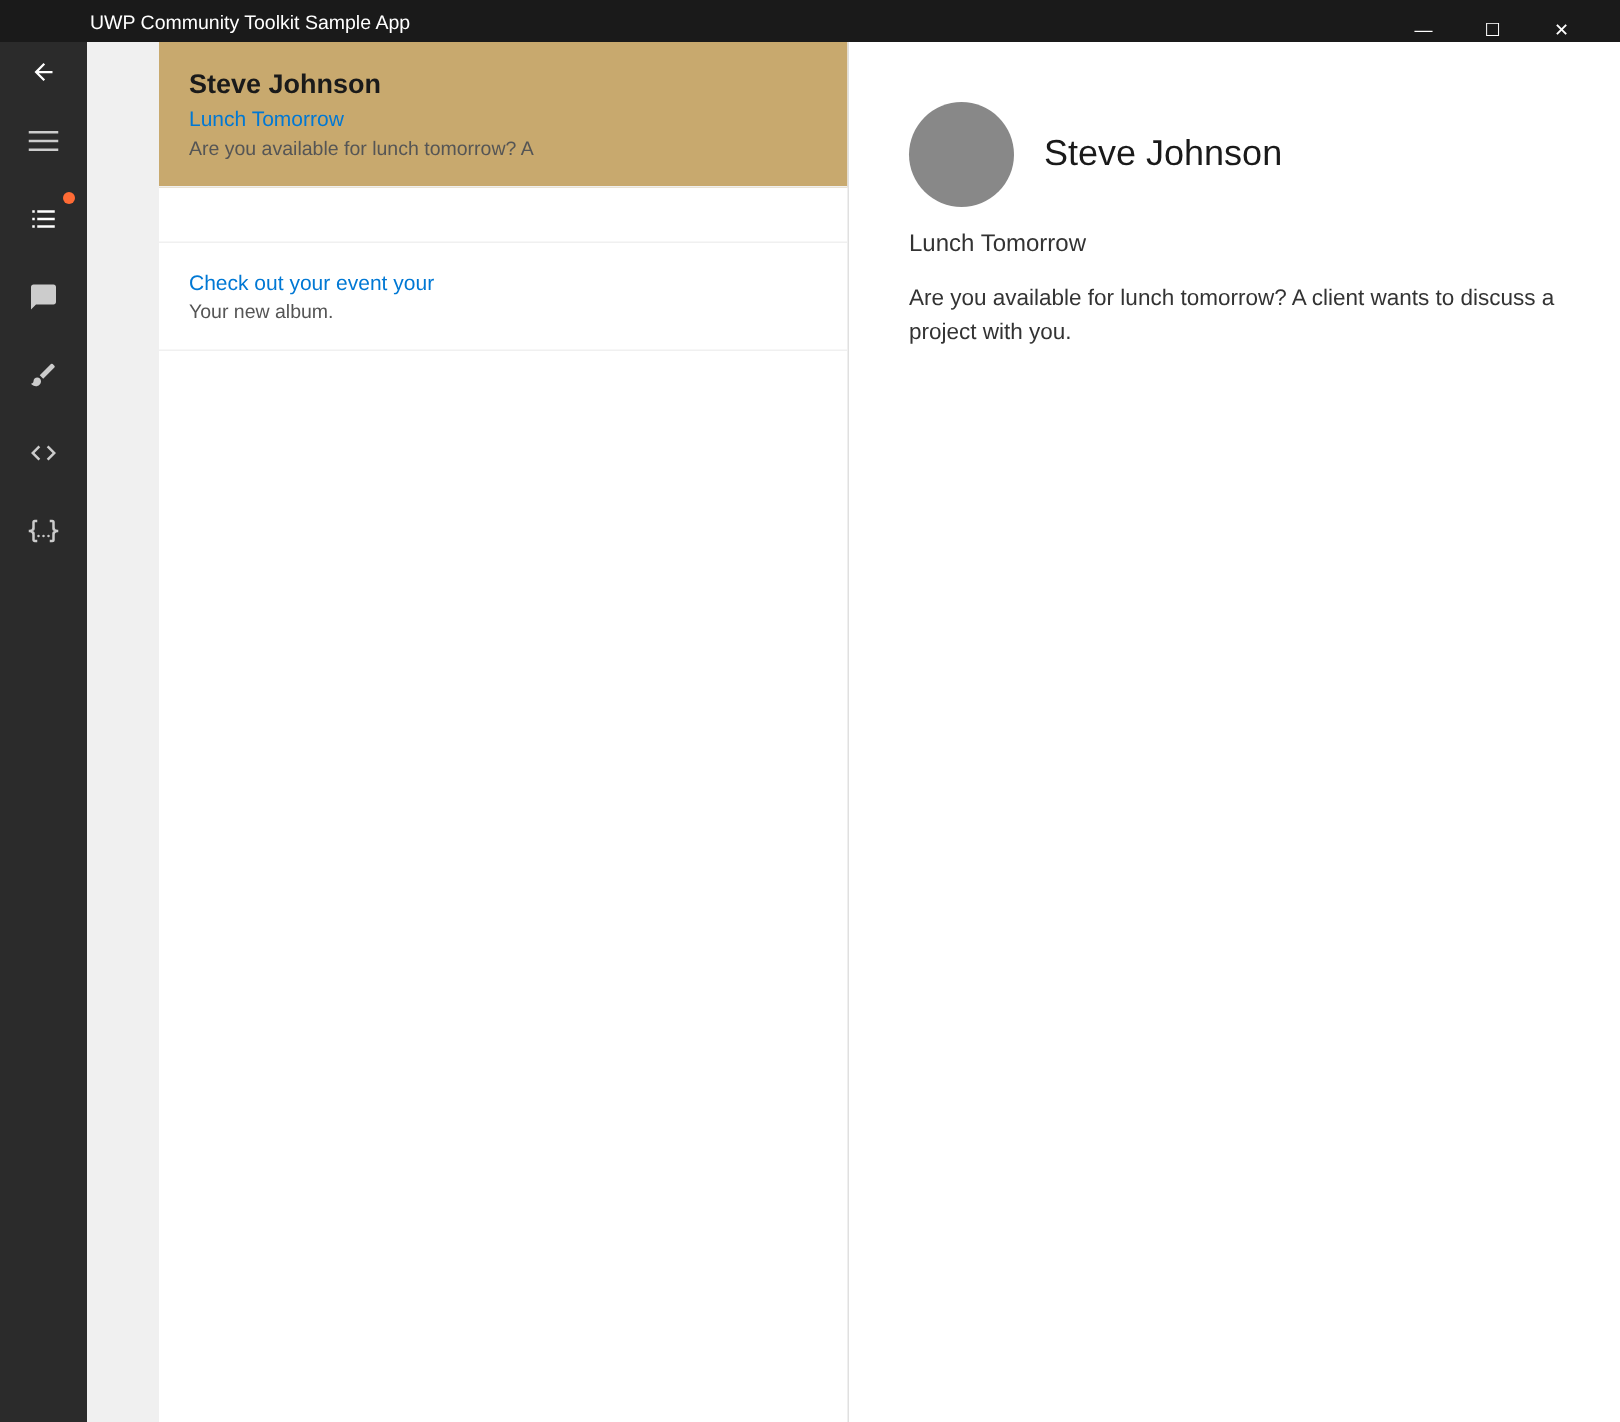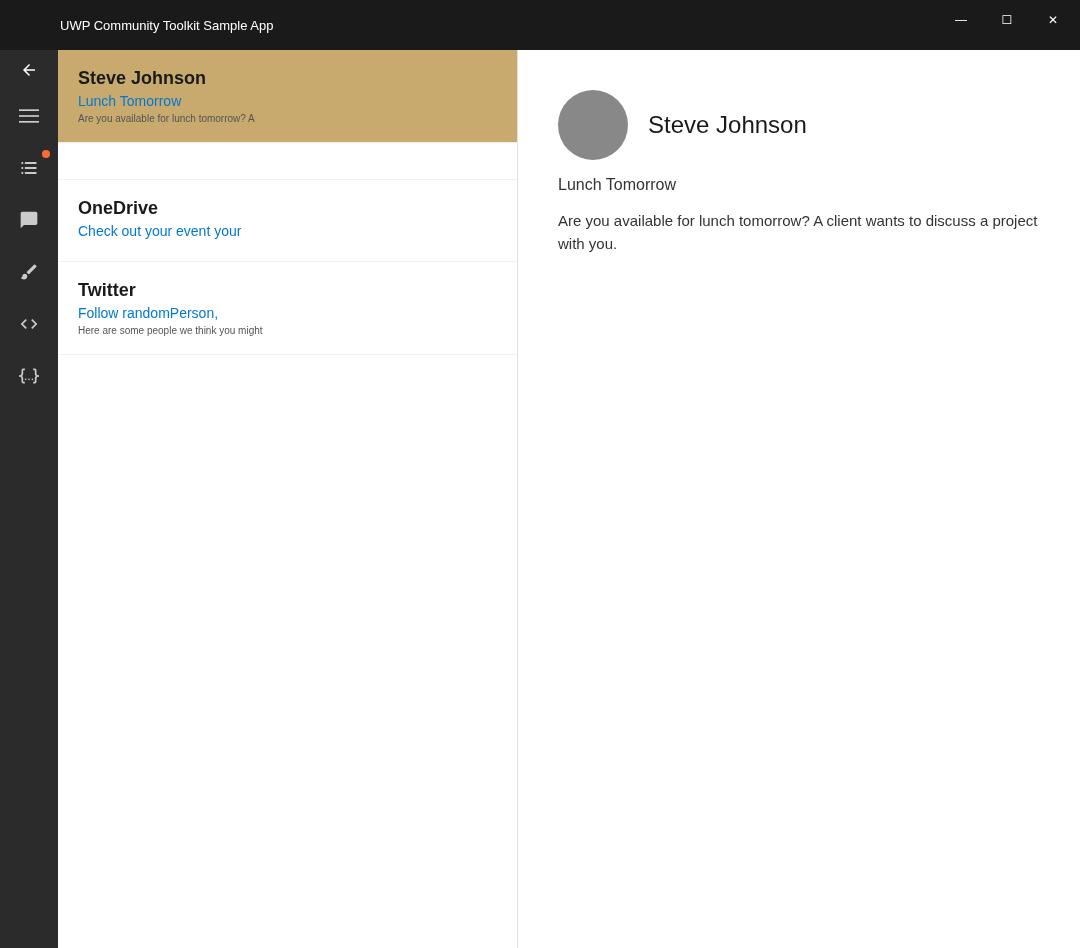--- a/index.html
+++ b/index.html
@@ -8,26 +8,26 @@
       width: 1080px;
       height: 948px;
       overflow: hidden;
       background: #f0f0f0;
       display: flex;
       flex-direction: column;
     }
 
     
     .title-bar {
-      height: 50px;
+      height: 28px;
       background: #1a1a1a;
       display: flex;
       align-items: center;
       justify-content: space-between;
-      padding: 0 4px 0 60px;
+      padding: 0 16px 0 60px;
       flex-shrink: 0;
     }
     .title-bar-text {
       color: #ffffff;
       font-size: 13px;
       font-weight: 400;
     }
     .title-bar-controls {
       display: flex;
       height: 100%;
@@ -90,20 +90,21 @@
       width: 20px;
       height: 20px;
       fill: currentColor;
     }
 
     
     .content-area {
       flex: 1;
       display: flex;
       overflow: hidden;
+      padding-left: 48px;
     }
 
     
     .message-list {
       width: 460px;
       background: #ffffff;
       border-right: 1px solid #e0e0e0;
       overflow-y: auto;
       flex-shrink: 0;
     }
@@ -123,21 +124,21 @@
       color: #1a1a1a;
       margin-bottom: 4px;
     }
     .message-subject {
       font-size: 14px;
       color: #0078d4;
       margin-bottom: 4px;
       font-weight: 400;
     }
     .message-preview {
-      font-size: 10px;
+      font-size: 13px;
       color: #555555;
       white-space: nowrap;
       overflow: hidden;
       text-overflow: ellipsis;
     }
 
     
     .detail-pane {
       flex: 1;
       background: #ffffff;
@@ -249,29 +250,24 @@
       <div class="message-item selected">
         <div class="message-sender">Steve Johnson</div>
         <div class="message-subject">Lunch Tomorrow</div>
         <div class="message-preview">Are you available for lunch tomorrow? A</div>
       </div>
 
       <div class="message-item">
       </div>
 
       <div class="message-item">
-        <div class="message-sender">OneDrive</div>
         <div class="message-subject">Check out your event your</div>
-      </div>
-
-      <div class="message-item">
-        <div class="message-sender">Twitter</div>
-        <div class="message-subject">Follow randomPerson,</div>
-        <div class="message-preview">Here are some people we think you might</div>
-      </div>
+        <div class="message-preview">Your new album.</div>
+      </div>
+
 
     </div>
 
     <div class="detail-pane">
       <div class="detail-header">
         <div class="avatar"></div>
         <div class="detail-sender">Steve Johnson</div>
       </div>
       <div class="detail-subject">Lunch Tomorrow</div>
       <div class="detail-body">Are you available for lunch tomorrow? A client wants to discuss a project with you.</div>

